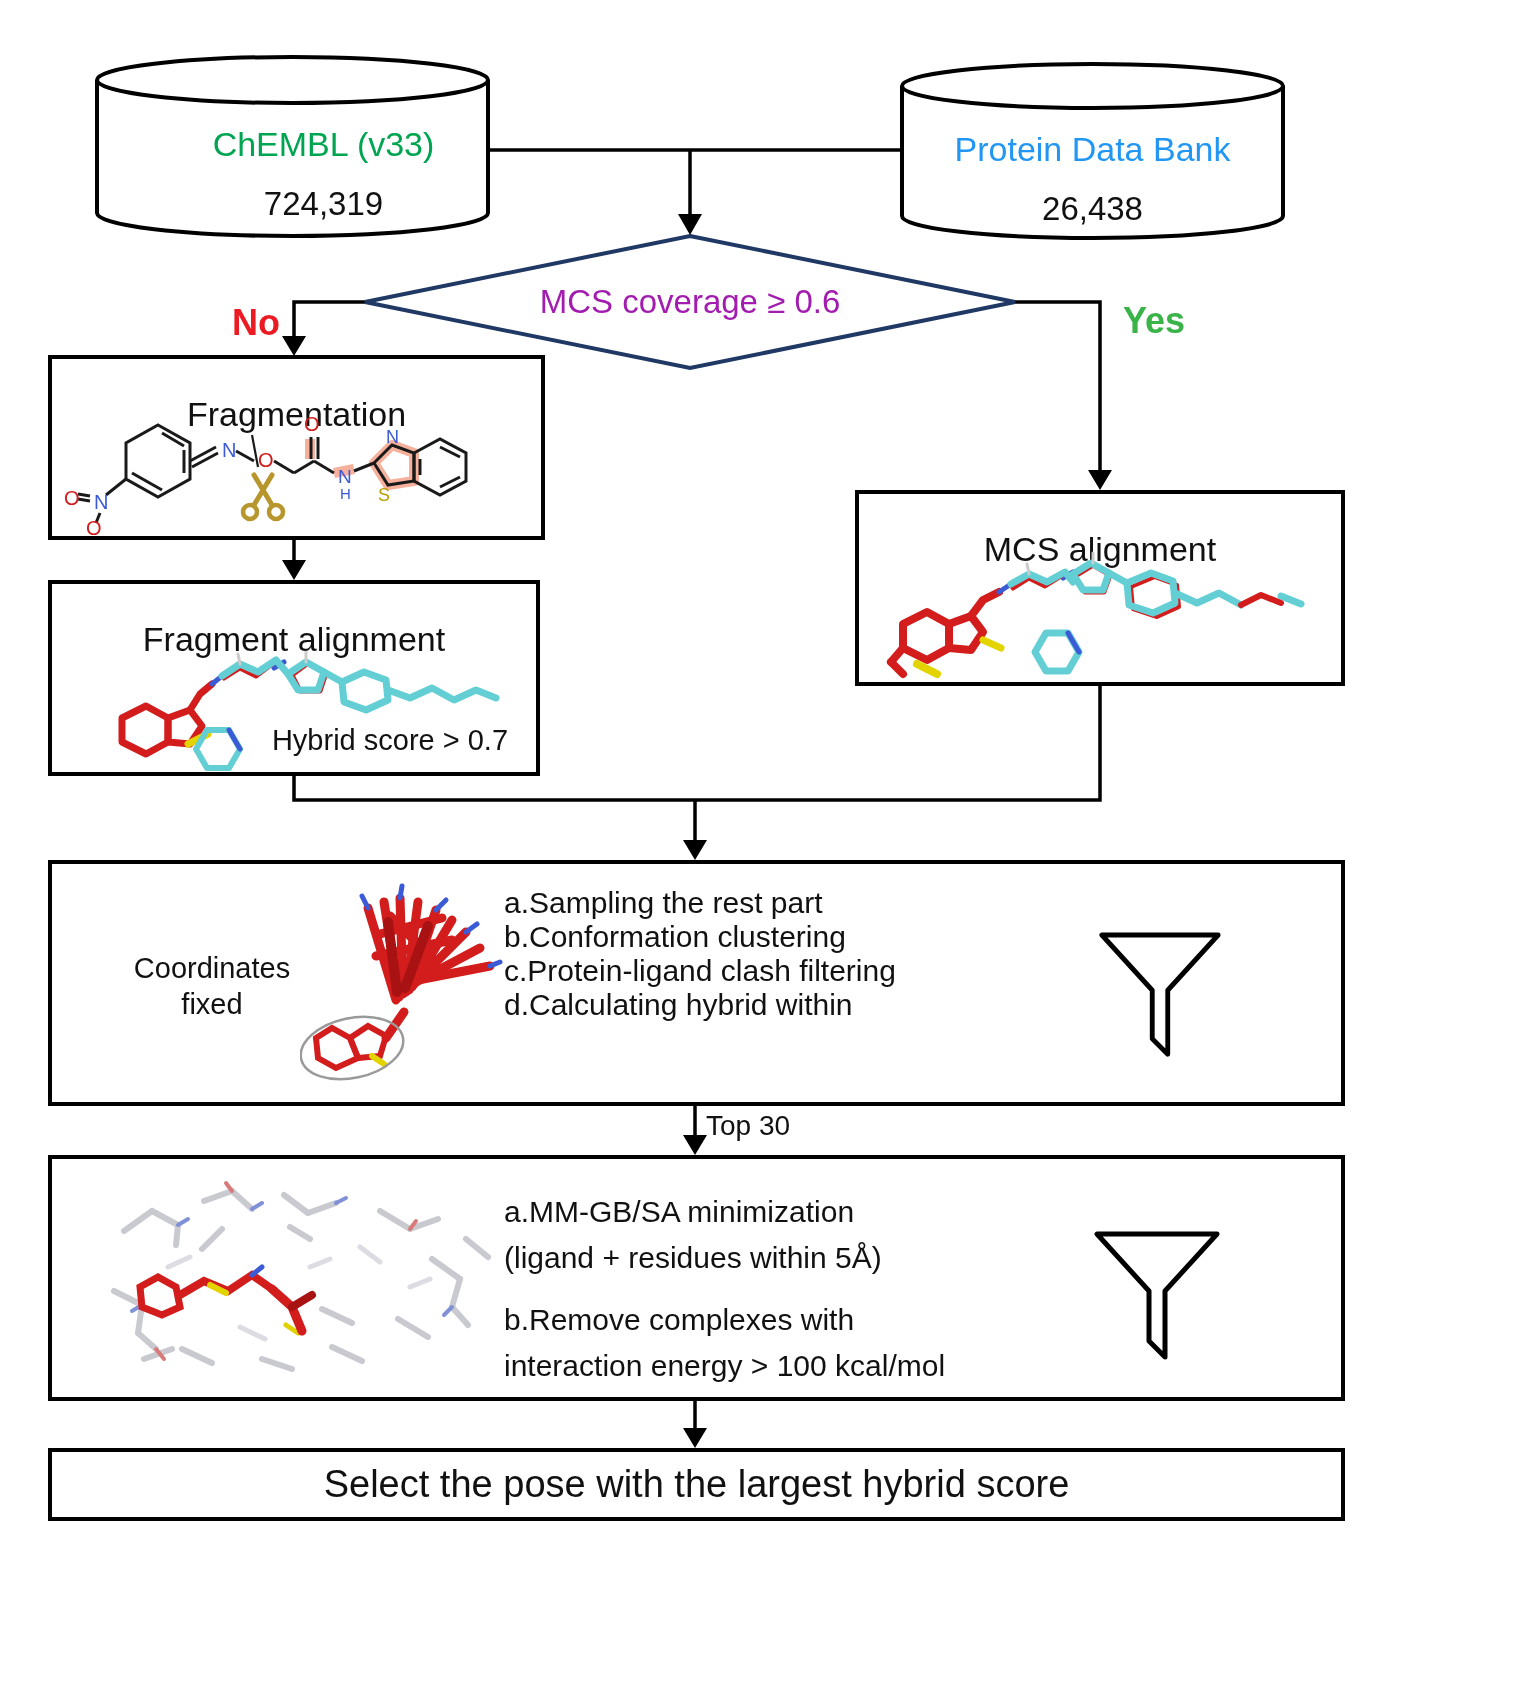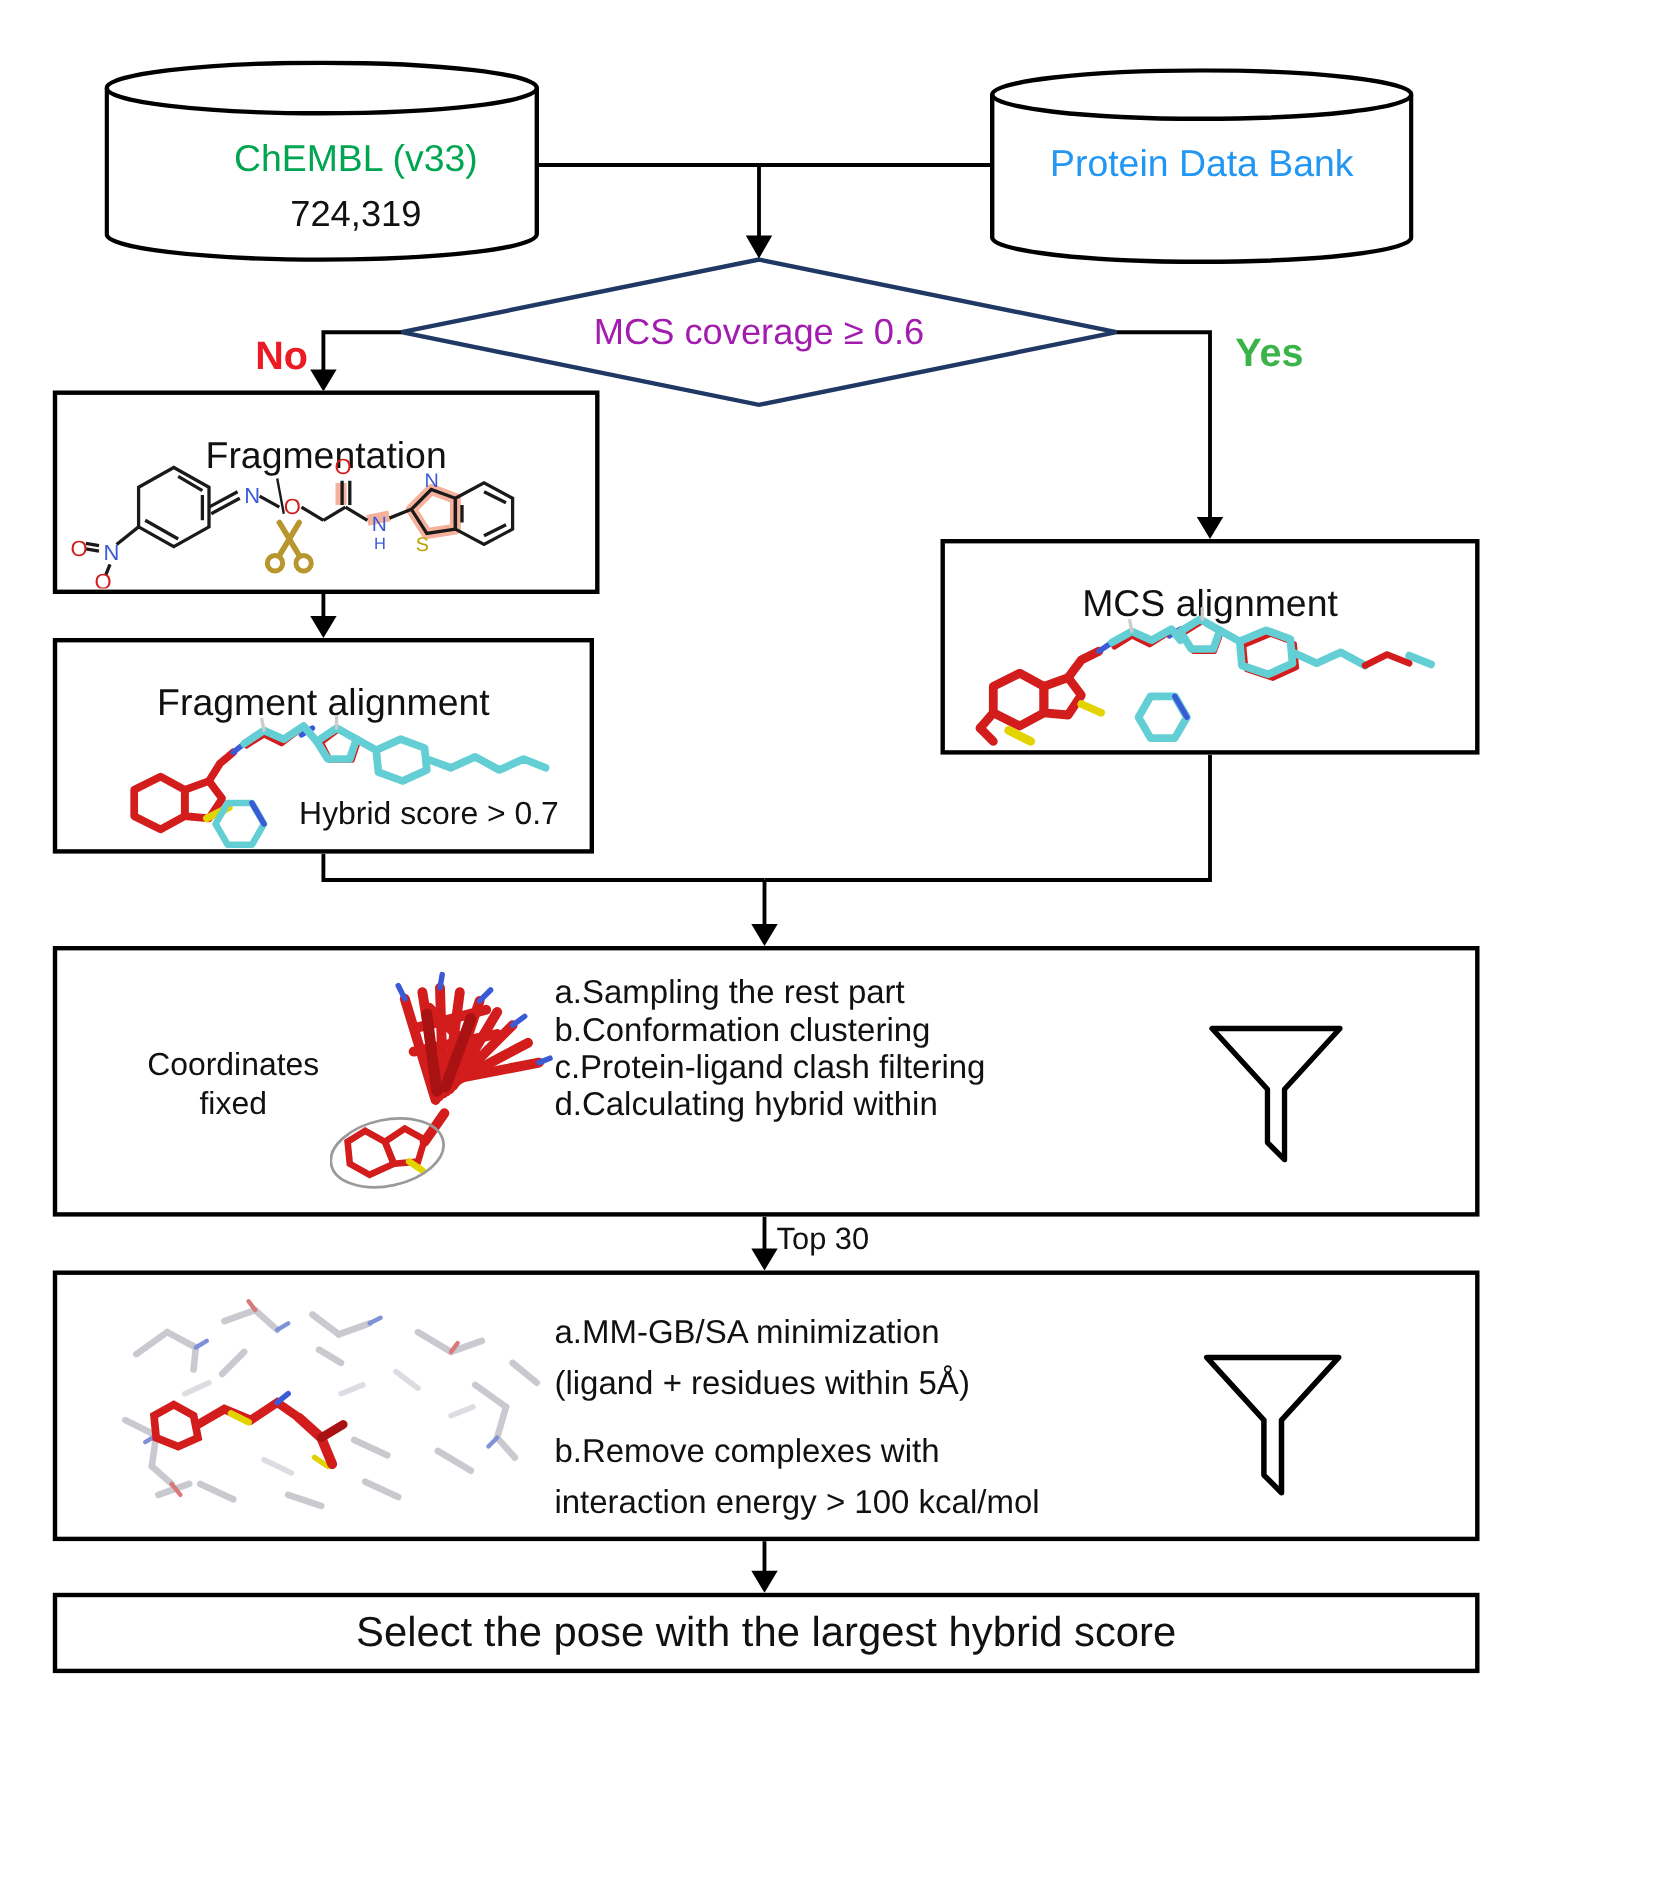--- a/index.html
+++ b/index.html
@@ -54,29 +54,30 @@
       <polygon points="695,1448 683,1428 707,1428"></polygon>
     </g>
   </svg>
 
   <div class="abs" style="left:95px; top:55px; width:457px; height:185px;">
     <svg width="395" height="185" viewBox="0 0 395 185">
       <path d="M 2 25 L 2 158 A 195.5 23 0 0 0 393 158 L 393 25" fill="#fff" stroke="#000" stroke-width="4"></path>
       <ellipse cx="197.5" cy="25" rx="195.5" ry="23" fill="#fff" stroke="#000" stroke-width="4"></ellipse>
     </svg>
     <div class="cyl-text cyl-name" style="top: 70px; color: rgb(0, 165, 81);">ChEMBL (v33)</div>
-    <div class="cyl-text cyl-count" style="top:120px;">724,319</div>
+    <div class="cyl-text cyl-count" style="top:130px;">724,319</div>
   </div>
 
   <div class="abs" style="left:900px; top:62px; width:385px; height:180px;">
     <svg width="385" height="180" viewBox="0 0 385 180">
       <path d="M 2 24 L 2 154 A 190.5 22 0 0 0 383 154 L 383 24" fill="#fff" stroke="#000" stroke-width="4"></path>
       <ellipse cx="192.5" cy="24" rx="190.5" ry="22" fill="#fff" stroke="#000" stroke-width="4"></ellipse>
     </svg>
     <div class="cyl-text cyl-name" style="top: 68px; color: rgb(33, 150, 243);">Protein Data Bank</div>
+    <div class="cyl-text cyl-count" style="top:128px;">26,438</div>
   </div>
 
   <div class="decision-label" style="left:440px; top:283px; width:500px;">MCS coverage ≥ 0.6</div>
   <div class="branch-label" style="left: 220px; top: 302px; width: 72px; color: rgb(236, 27, 35);">No</div>
   <div class="branch-label" style="left: 1112px; top: 300px; width: 84px; color: rgb(58, 180, 73);">Yes</div>
 
   <div class="box" style="left:48px; top:355px; width:497px; height:185px;">
     <div class="box-title">Fragmentation</div>
     <svg class="abs" style="left:6px; top:50px;" width="482" height="126" viewBox="0 0 482 126">
 

